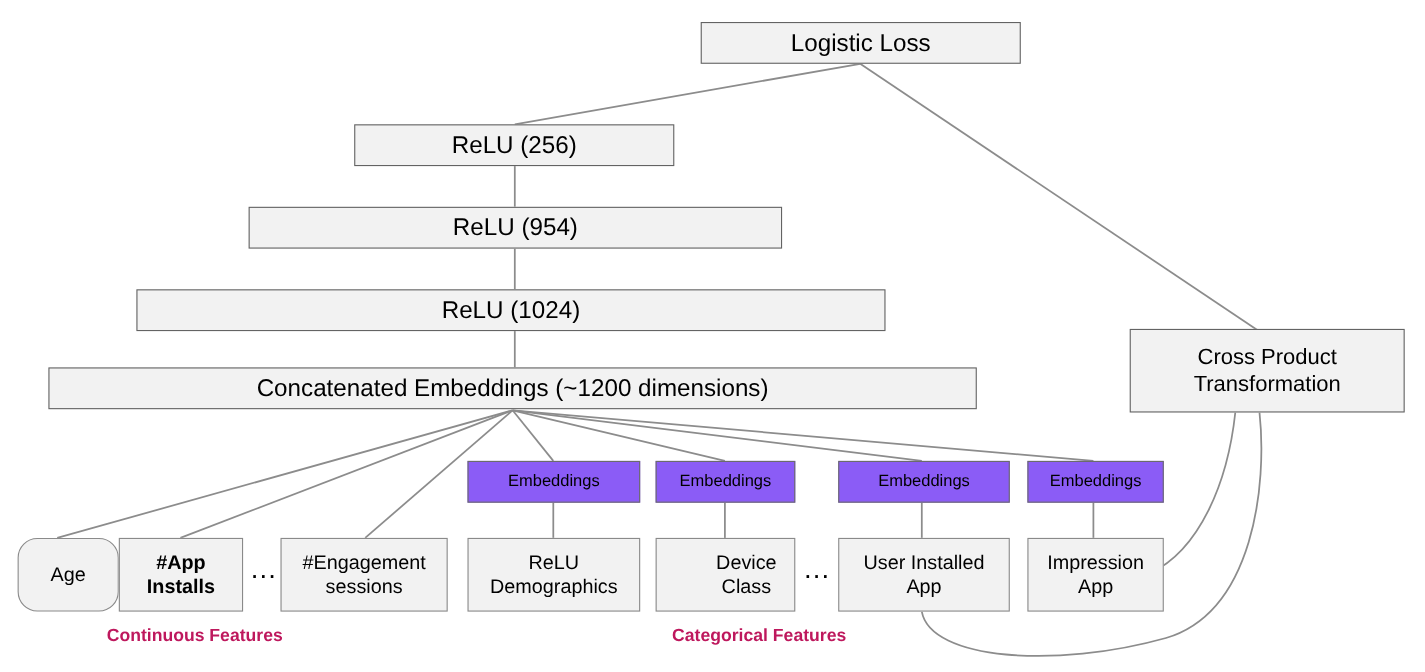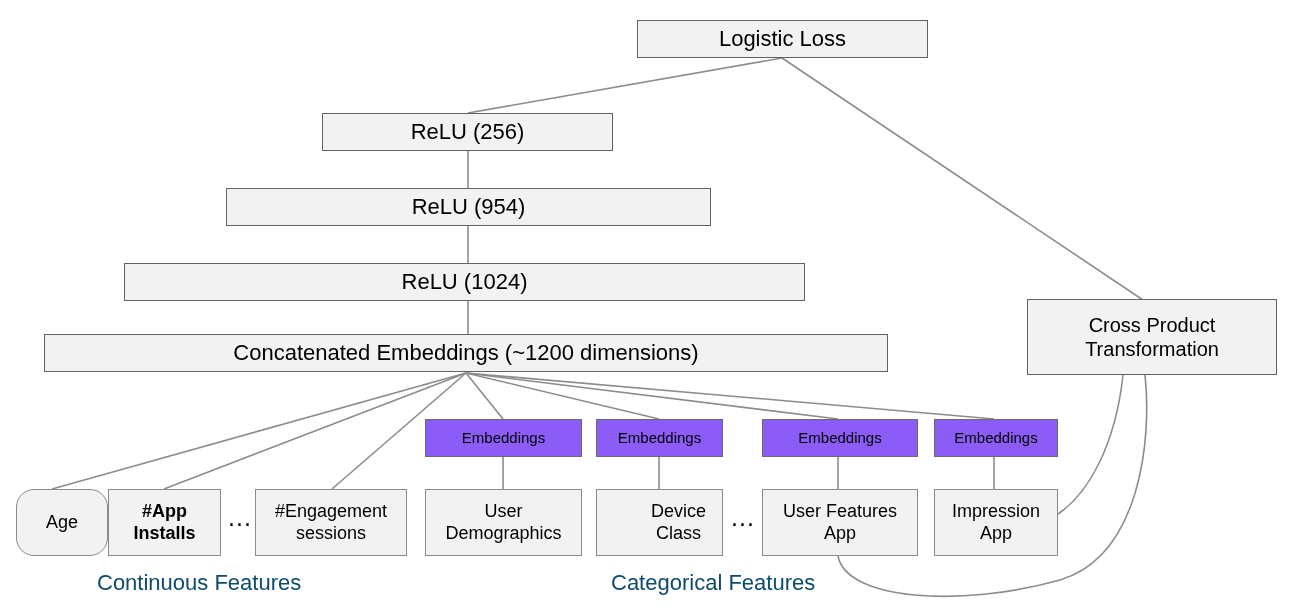--- a/index.html
+++ b/index.html
@@ -48,23 +48,23 @@
   .ellipsis {
     position: absolute;
     color: #000000;
     font-size: 25px;
     line-height: 1;
     letter-spacing: 1px;
     font-family: "Liberation Sans", sans-serif;
   }
   .grouplabel {
     position: absolute;
-    font-weight: normal;
-    color: #0c4a6e;
-    font-size: 22px;
+    font-weight: bold;
+    color: #be185d;
+    font-size: 16px;
     white-space: nowrap;
   }
 </style>
 </head>
 <body>
 
 <div id="canvas">
 
   <svg class="edges" viewBox="0 0 1295 611" xmlns="http://www.w3.org/2000/svg">
     <g fill="none" stroke="#8c8c8c" stroke-width="1.6">
@@ -122,29 +122,29 @@
   <div class="node light" style="left:16px; top:489px; width:92px; height:67px; font-size:18px;border-radius:18px;">Age</div>
 
   <div class="node light" style="left:108px; top:489px; width:113px; height:67px; font-size:18px;font-weight:bold;">#App
 Installs</div>
 
   <span class="ellipsis" style="left:228px; top:505px;">...</span>
 
   <div class="node light" style="left:255px; top:489px; width:152px; height:67px; font-size:18px;">#Engagement
 sessions</div>
 
-  <div class="node light" style="left:425px; top:489px; width:157px; height:67px; font-size:18px;">User
+  <div class="node light" style="left:425px; top:489px; width:157px; height:67px; font-size:18px;">ReLU
 Demographics</div>
 
   <div class="node light" style="left:596px; top:489px; width:127px; height:67px; font-size:18px;padding-left:38px;">Device
 Class</div>
 
   <span class="ellipsis" style="left:731px; top:505px;">...</span>
 
-  <div class="node light" style="left:762px; top:489px; width:156px; height:67px; font-size:18px;">User Features
+  <div class="node light" style="left:762px; top:489px; width:156px; height:67px; font-size:18px;">User Installed
 App</div>
 
   <div class="node light" style="left:934px; top:489px; width:124px; height:67px; font-size:18px;">Impression
 App</div>
 
   <div class="grouplabel" style="left:97px; top:570px;">Continuous Features</div>
 
   <div class="grouplabel" style="left:611px; top:570px;">Categorical Features</div>
 
 </div>

